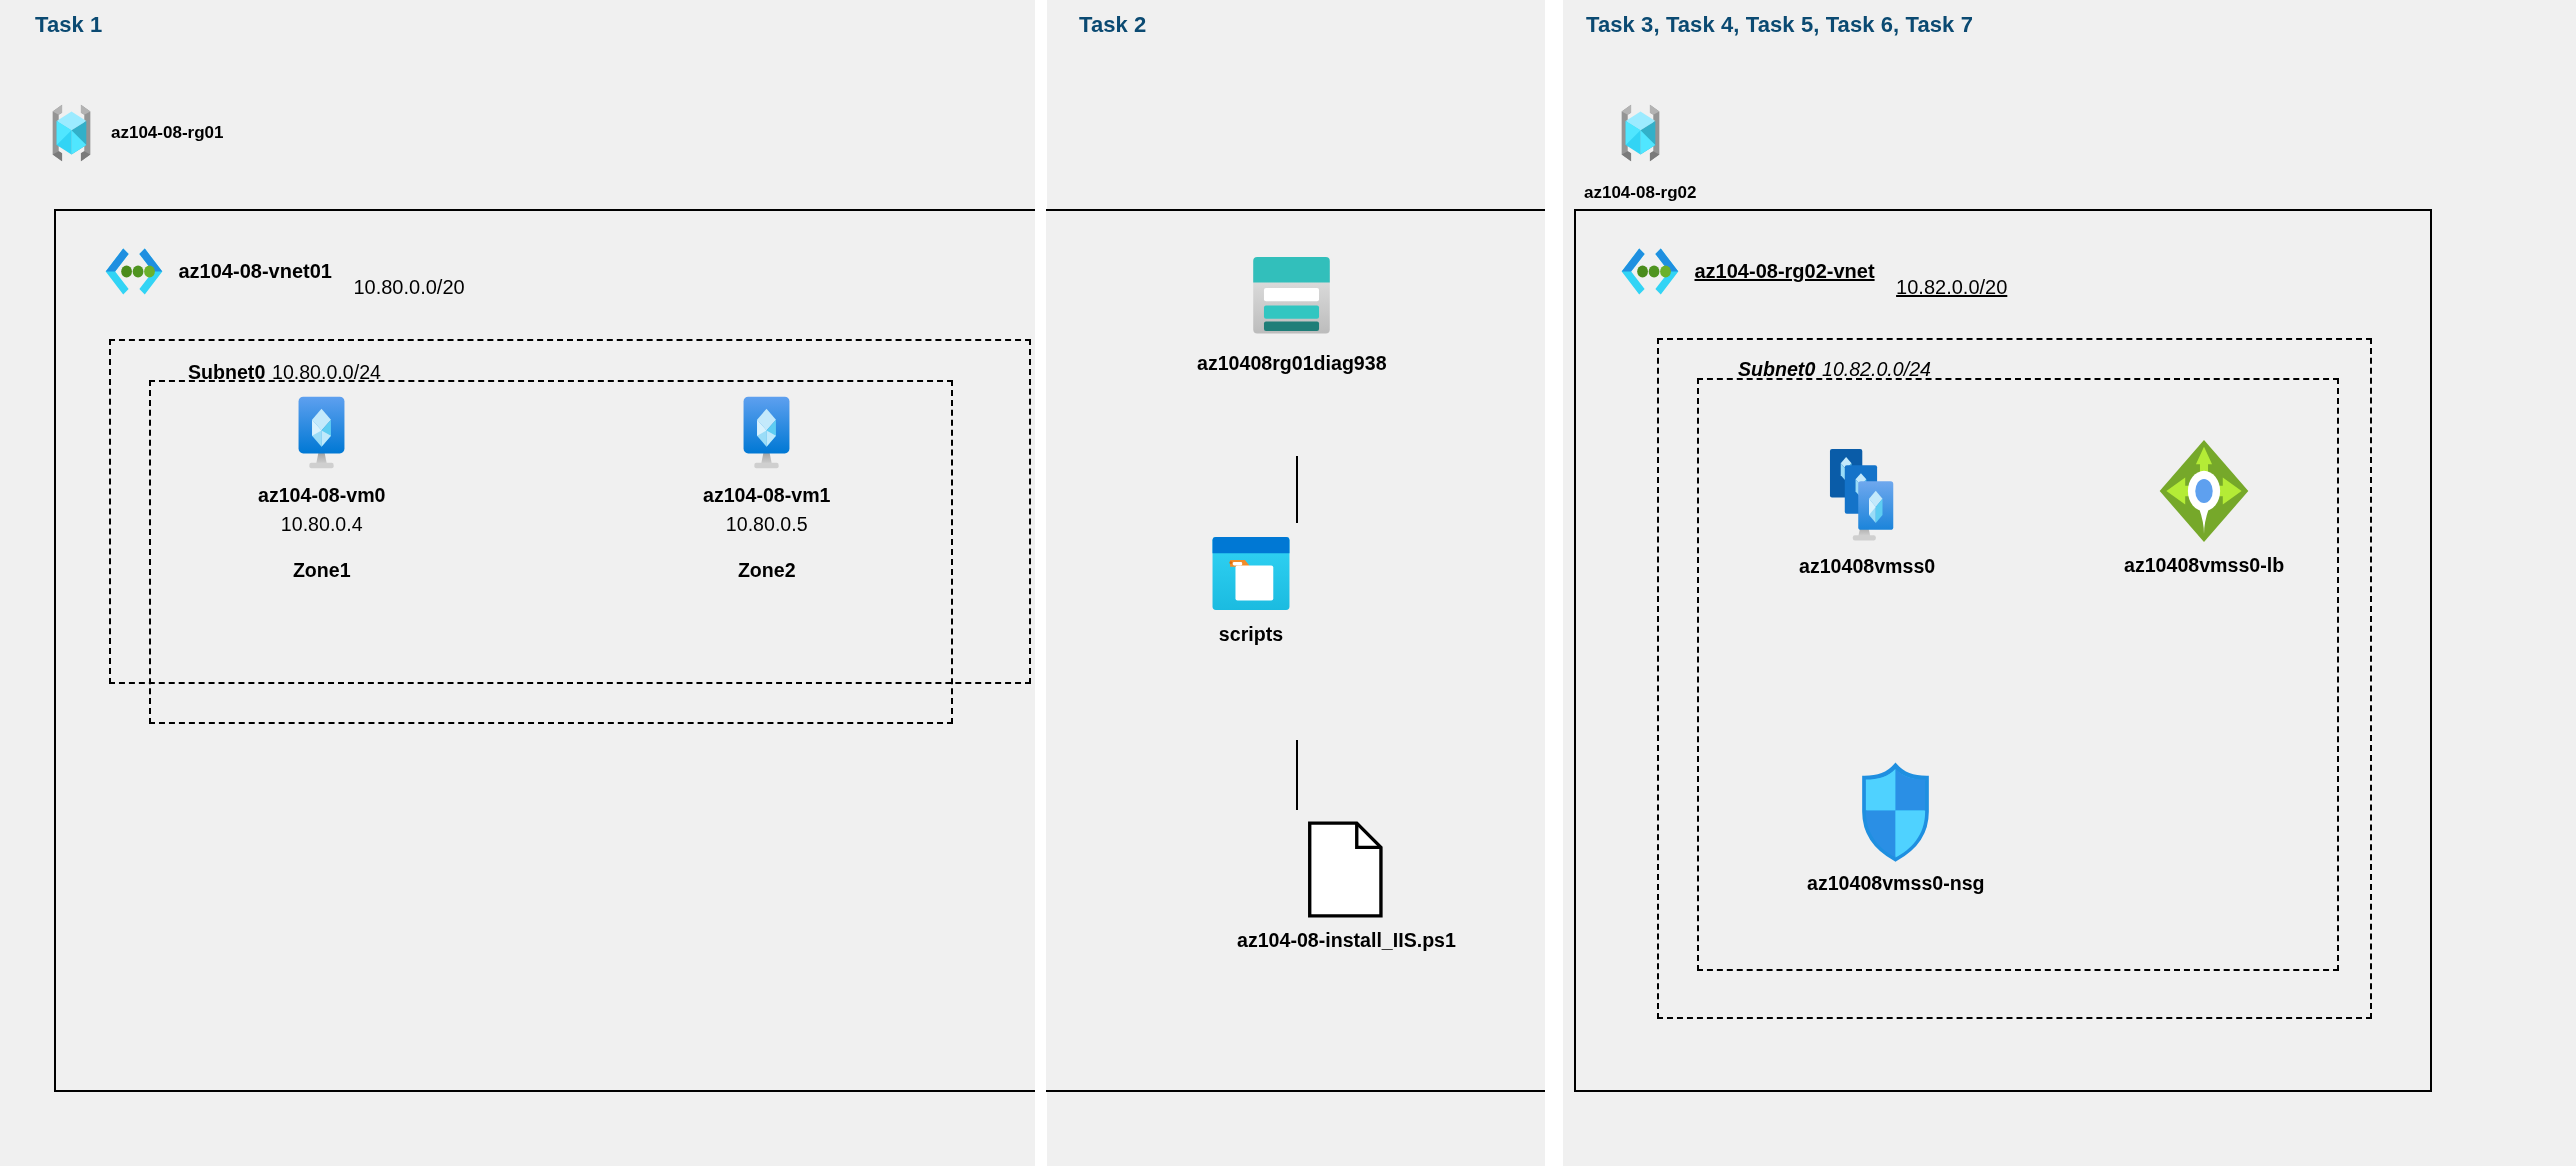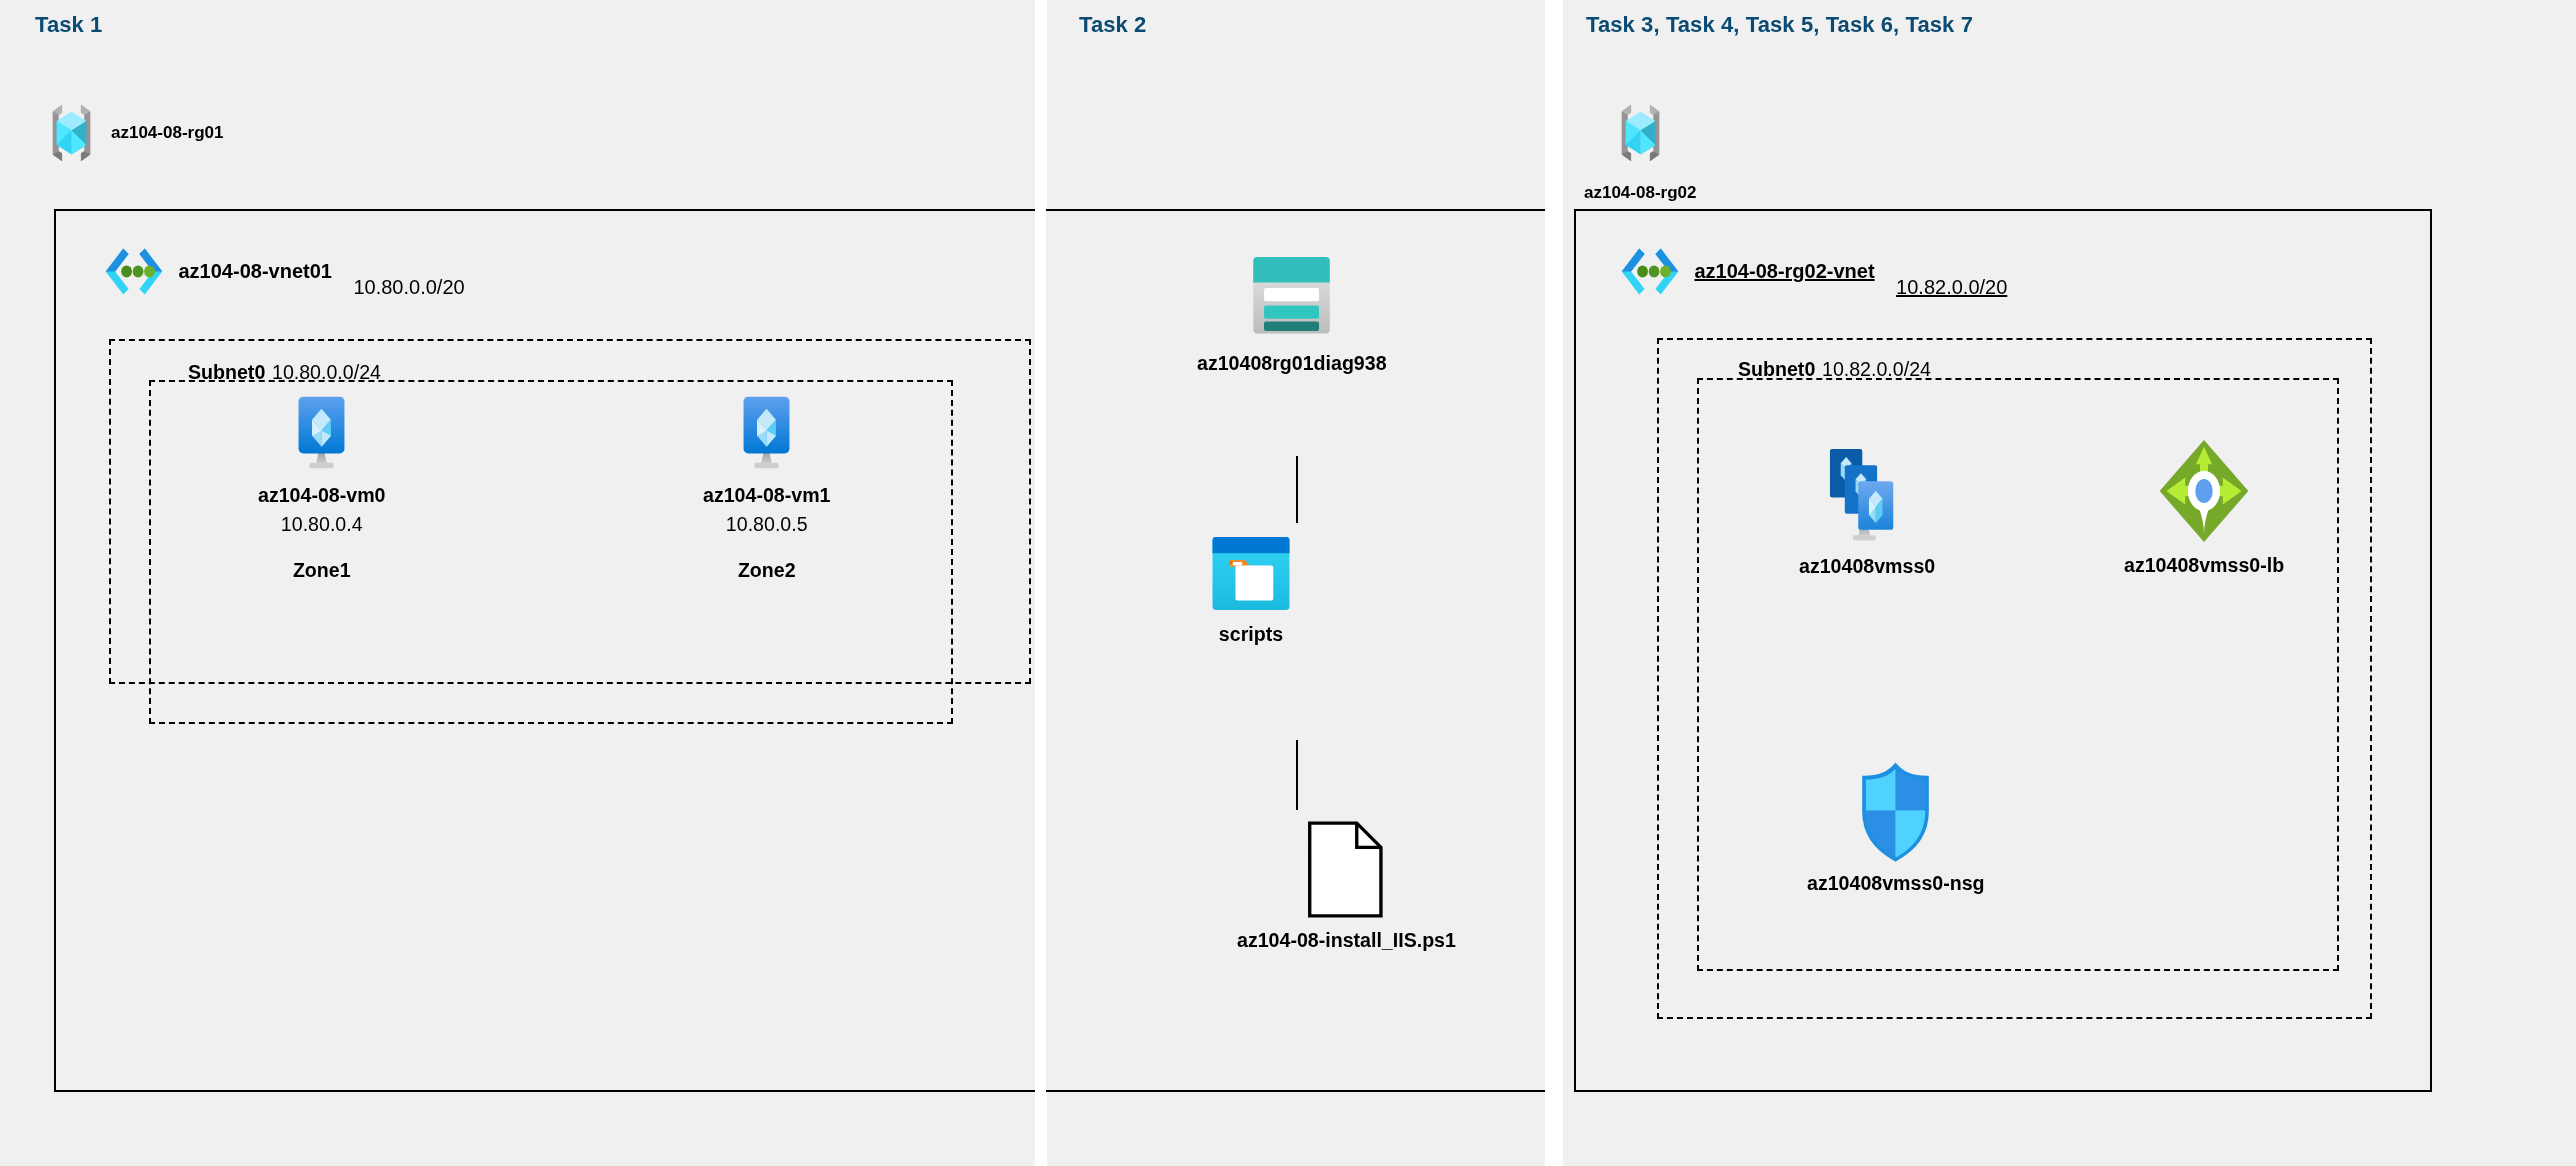--- a/index.html
+++ b/index.html
@@ -54,21 +54,21 @@
   .dashed { position: absolute; border: 2px dashed #000; background: transparent; }
   #subnet-1 { left: 53px;  top: 128px; width: 922px; height: 213px; }
   #subnet-1-inner { left: 93px; top: 169px; width: 804px; height: 344px; }
   #subnet-2 { left: 81px; top: 127px; width: 715px; height: 681px; }
   #subnet-2-inner { left: 121px; top: 167px; width: 642px; height: 593px; }
 
   .subnet-label { position: absolute; font-size: 19.6px; white-space: nowrap; }
   .subnet-label b { font-weight: bold; }
   .subnet-label span { font-weight: normal; margin-left: 6.7px; }
   #subnet-label-1 { left: 132px; top: 150px; }
-  #subnet-label-2 { left: 162px; top: 147px; }
+  #subnet-label-2 { left: 162px; top: 147px; font-style: italic; }
 
   
   .node { position: absolute; display: flex; flex-direction: column; align-items: center; }
   .node .cap   { font-size: 19.6px; font-weight: bold; color:#000; white-space: nowrap; margin-top: 9.4px; }
   .node .sub   { font-size: 19.6px; font-weight: normal; color:#000; white-space: nowrap; margin-top: 5.4px; }
   .node .zone  { font-size: 19.6px; font-weight: bold; color:#000; white-space: nowrap; margin-top: 23px; }
 
   
   #node-vm0 { left: 202px; top: 183px; }
   #node-vm1 { left: 647px; top: 183px; }

